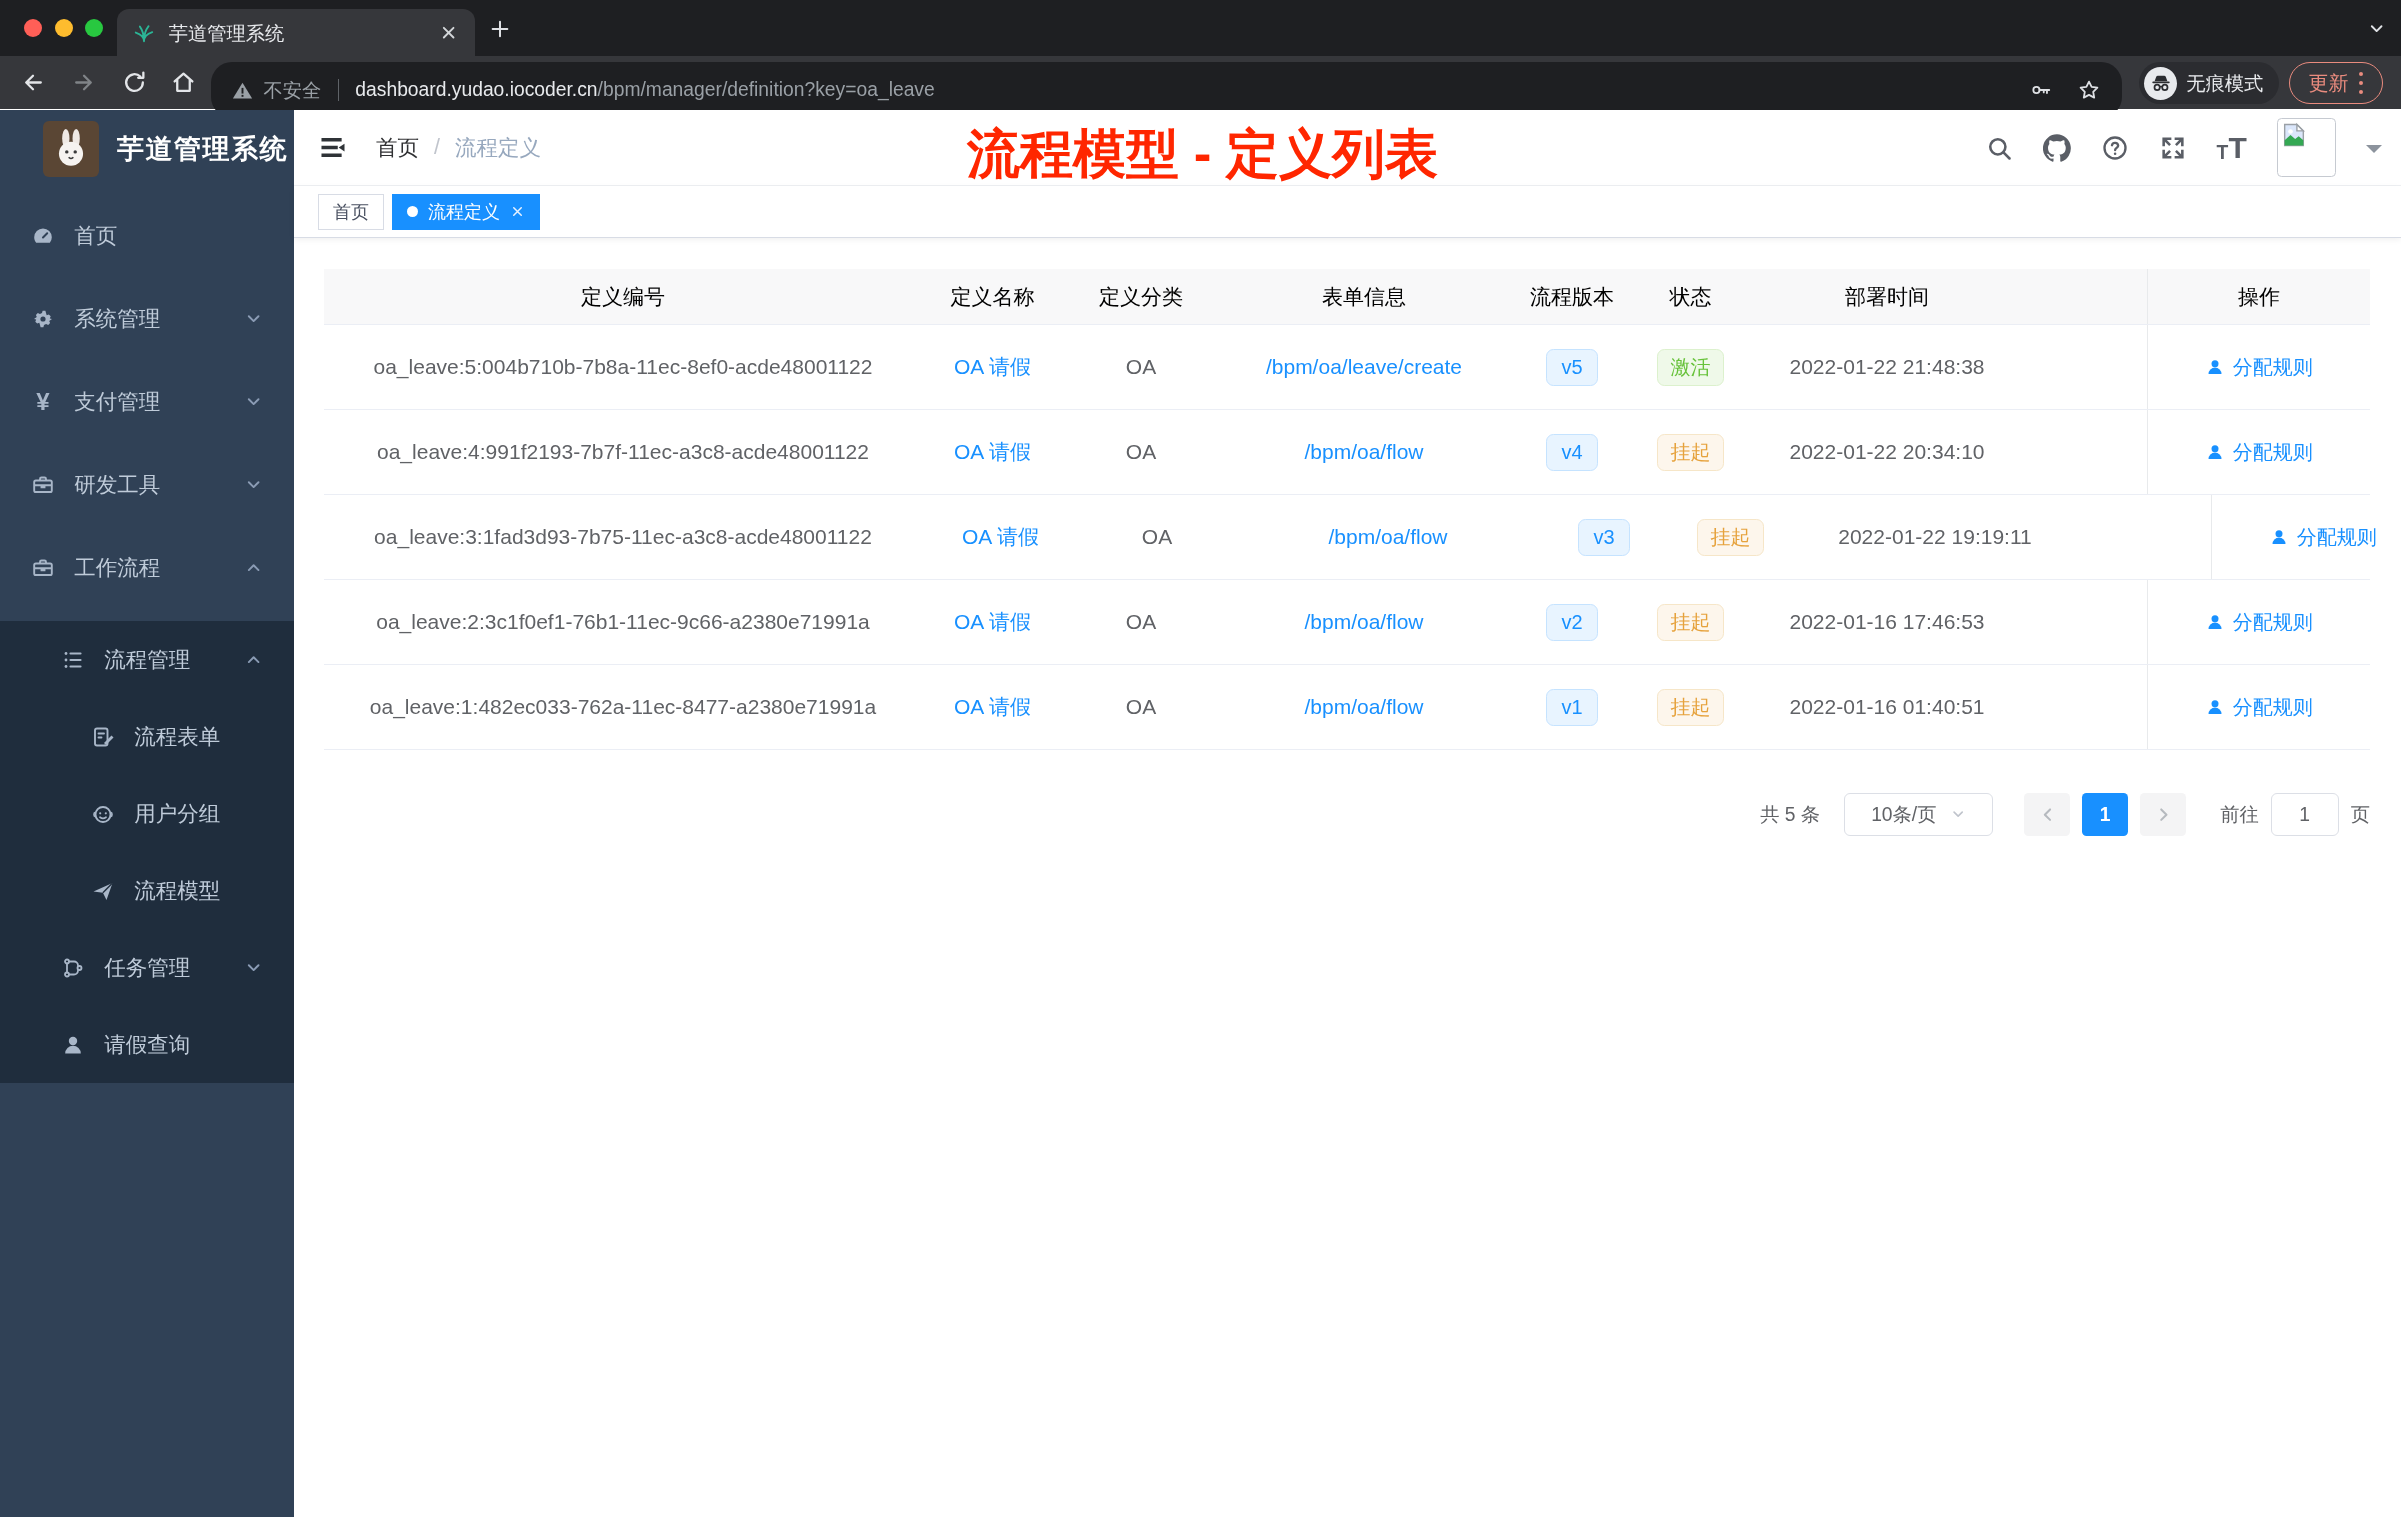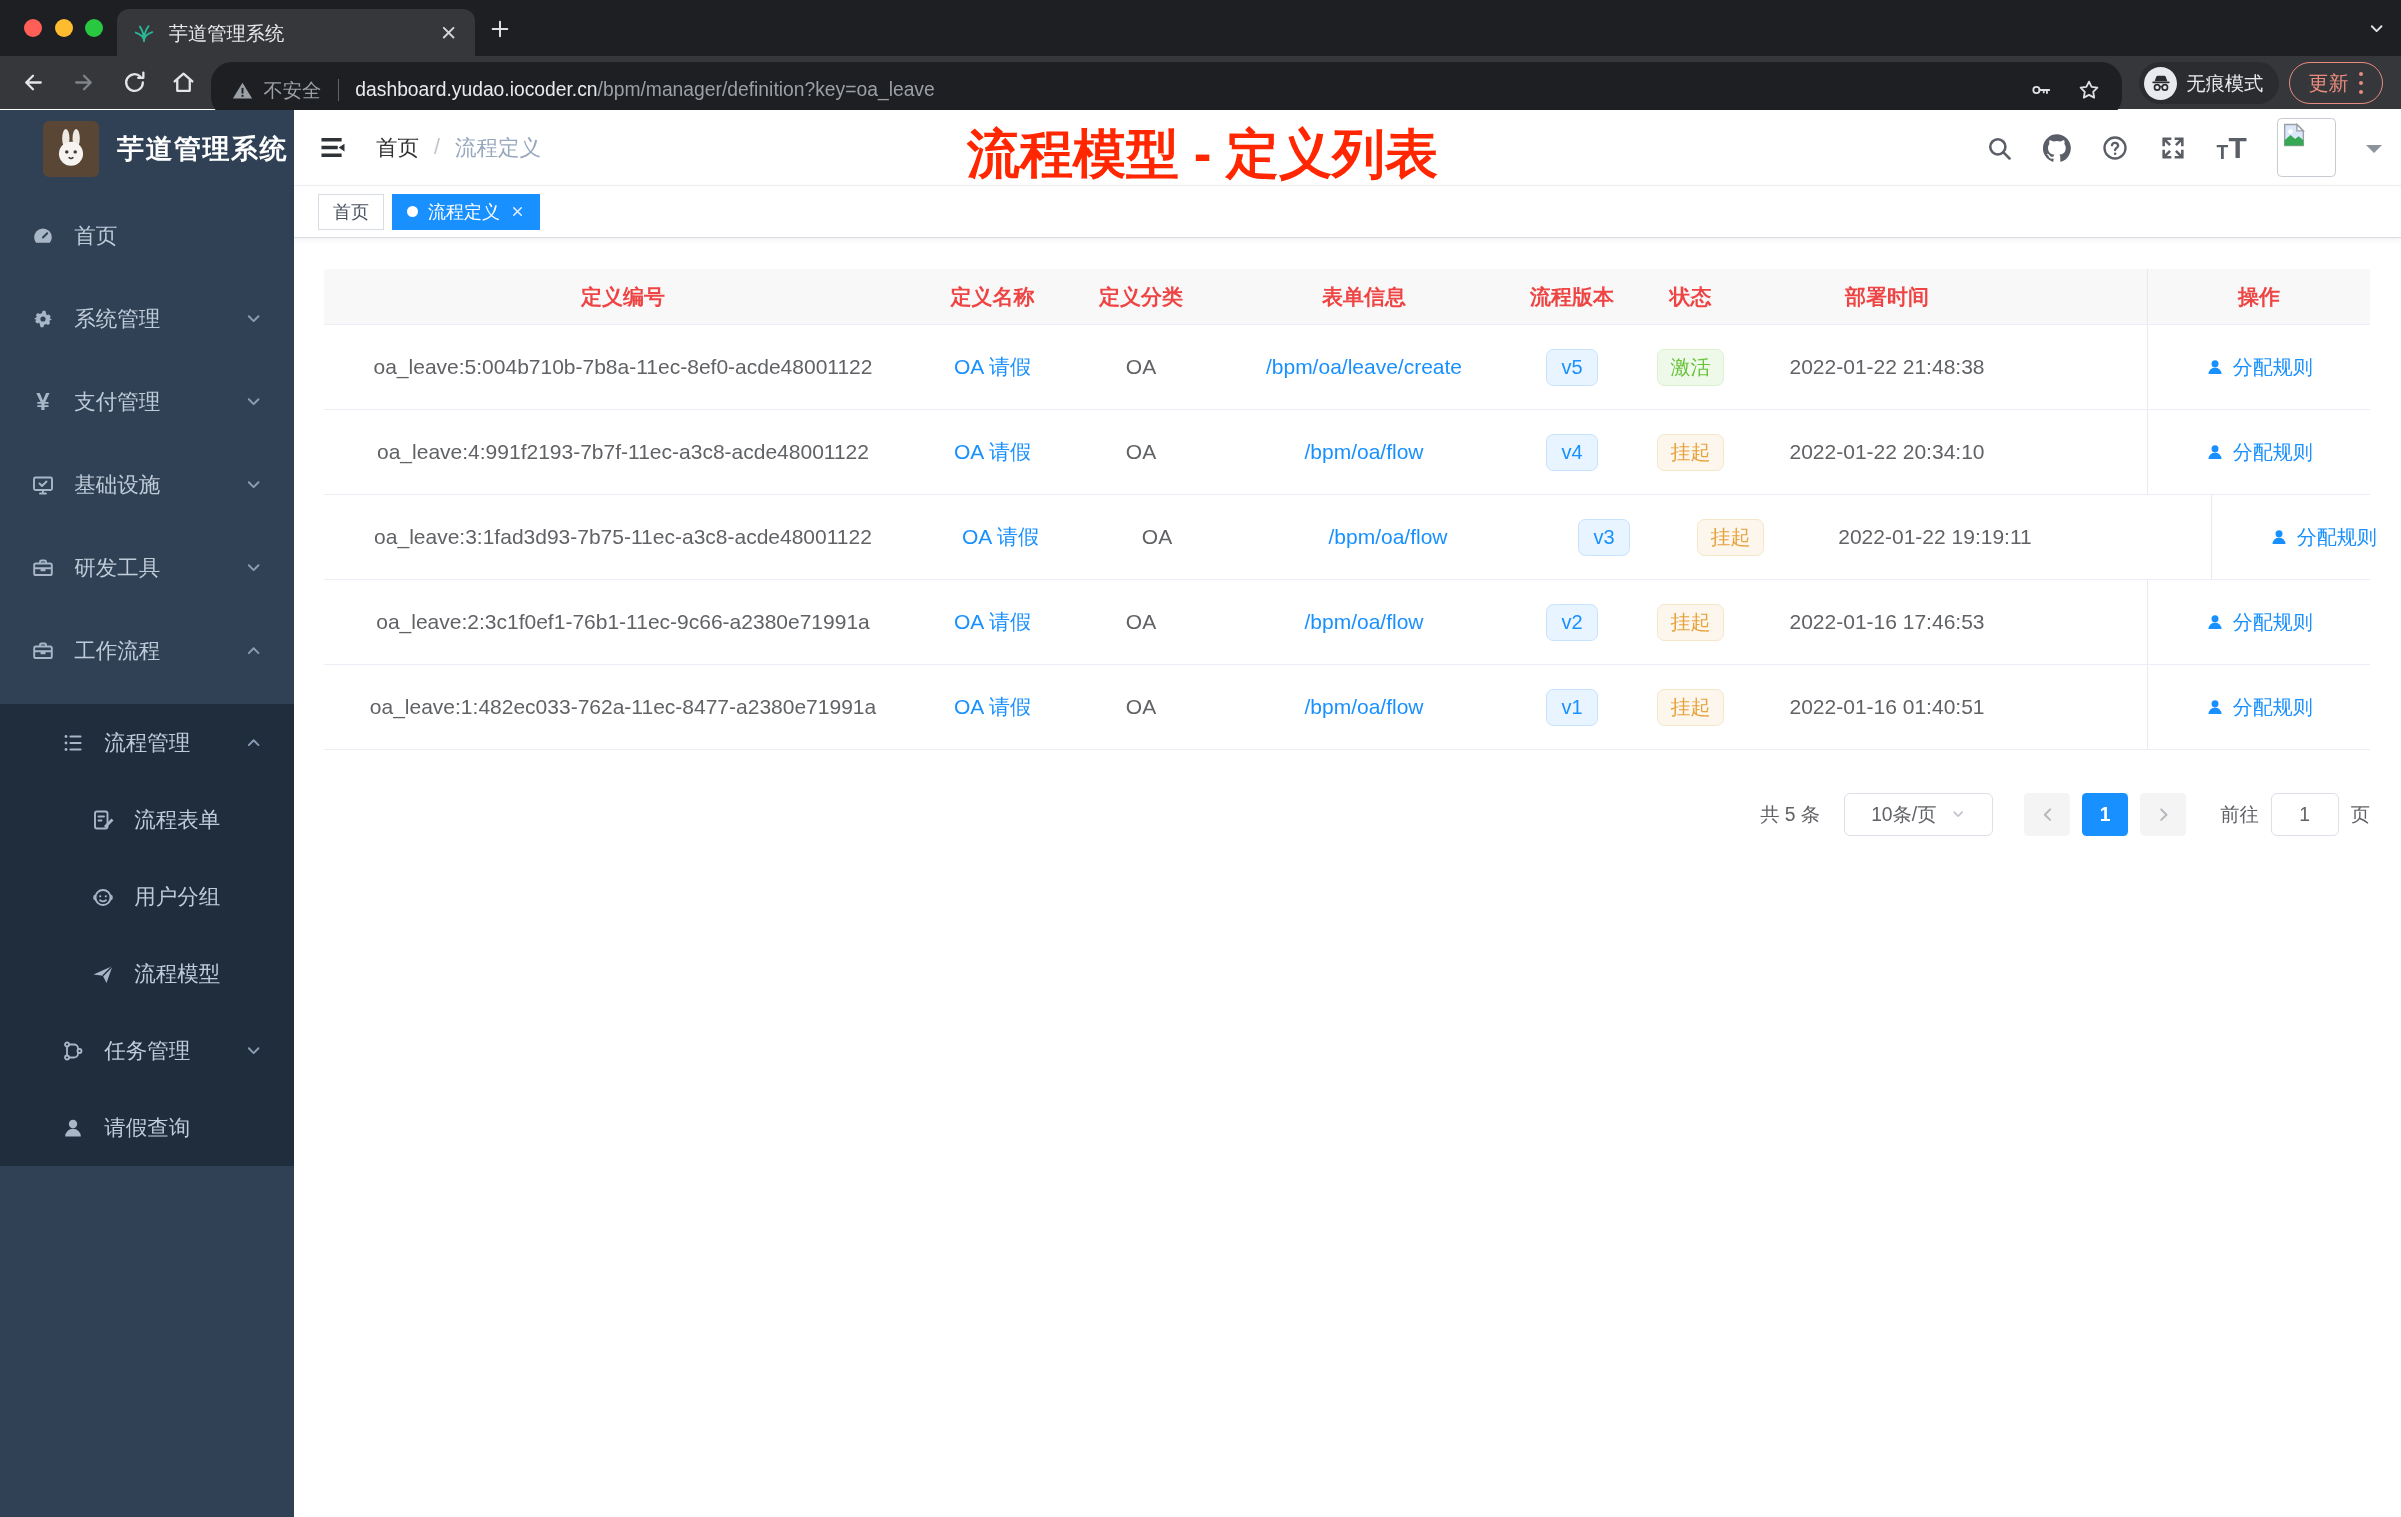--- a/index.html
+++ b/index.html
@@ -70,21 +70,21 @@
   .red-note { position:absolute; left:673px; top:16.3px; font-size:53px; font-weight:700; color:var(--annotation,#ff2600); white-space:nowrap; line-height:1.05; }
 
   .tagsbar { height:52px; display:flex; align-items:center; padding-left:24px; gap:8.2px; border-bottom:1.5px solid #d8dce5; box-shadow:0 1.5px 6px rgba(0,0,0,.06); background:#fff; position:relative; }
   .tag { height:36px; display:inline-flex; align-items:center; padding:0 14px; border:1.5px solid #d8dce5; background:#fff; color:#495060; font-size:18px; gap:9.7px; cursor:pointer; white-space:nowrap; }
   .tag.active { background:var(--primary,#1890ff); border-color:var(--primary,#1890ff); color:#fff; }
   .tag .dot { width:11px; height:11px; border-radius:50%; background:#fff; }
   .tag .x { width:15px; height:15px; color:#e8f2ff; }
 
   .content { padding:31px 0 0 30px; }
   .table { width:2046px; font-size:21px; color:#606266; }
-  .thead { display:grid; height:56px; background:#f8f8f9; color:#ef4444; font-weight:700; align-items:stretch; border-bottom:1.5px solid #ebeef5; }
+  .thead { display:grid; height:56px; background:#f8f8f9; color:#000000; font-weight:400; align-items:stretch; border-bottom:1.5px solid #ebeef5; }
   .trow { display:grid; height:85px; align-items:stretch; border-bottom:1.5px solid #ebeef5; background:#fff; }
   .c { display:flex; align-items:center; justify-content:center; overflow:hidden; white-space:nowrap; }
   .c.op { border-left:1.5px solid #e8eaec; }
   .link { color:var(--primary,#1890ff); cursor:pointer; }
   .vtag { height:37px; line-height:34px; padding:0 14px; border-radius:7.4px; font-size:20px; background:#e8f4ff; border:1.5px solid #c5e3ff; color:var(--primary,#1890ff); }
   .stag { height:37px; line-height:34px; padding:0 12.6px; border-radius:7.4px; font-size:20px; border:1.5px solid; }
   .stag.success { background:#eff9e9; border-color:#dcf1cd; color:var(--success,#67c23a); }
   .stag.warning { background:#fdf6ec; border-color:#f6e6c8; color:var(--warning,#e6a23c); }
   .action { color:var(--primary,#1890ff); display:inline-flex; align-items:center; gap:7.4px; font-size:20px; cursor:pointer; }
   .action svg { width:20px; height:20px; }
@@ -344,29 +344,20 @@
       </div>
       <div class="mi l0">
         <span class="glyph">¥</span>
         <span>支付管理</span>
         <svg class="ic chev" viewBox="0 0 26 26" width="19.3" height="19.3">
           <use href="#i-chevd"></use>
         </svg>
       </div>
       <div class="mi l0">
         <svg class="ic" style="width: 24px; height: 24px; margin-right: 19.3px; color: rgb(168, 182, 200); flex: 0 0 auto;" viewBox="0 0 32 32" width="24" height="24">
-          <use href="#i-monitor"></use>
-        </svg>
-        <span>基础设施</span>
-        <svg class="ic chev" viewBox="0 0 26 26" width="19.3" height="19.3">
-          <use href="#i-chevd"></use>
-        </svg>
-      </div>
-      <div class="mi l0">
-        <svg class="ic" style="width: 24px; height: 24px; margin-right: 19.3px; color: rgb(168, 182, 200); flex: 0 0 auto;" viewBox="0 0 32 32" width="24" height="24">
           <use href="#i-briefcase"></use>
         </svg>
         <span>研发工具</span>
         <svg class="ic chev" viewBox="0 0 26 26" width="19.3" height="19.3">
           <use href="#i-chevd"></use>
         </svg>
       </div>
       <div class="mi l0">
         <svg class="ic" style="width: 24px; height: 24px; margin-right: 19.3px; color: rgb(168, 182, 200); flex: 0 0 auto;" viewBox="0 0 32 32" width="24" height="24">
           <use href="#i-briefcase"></use>

